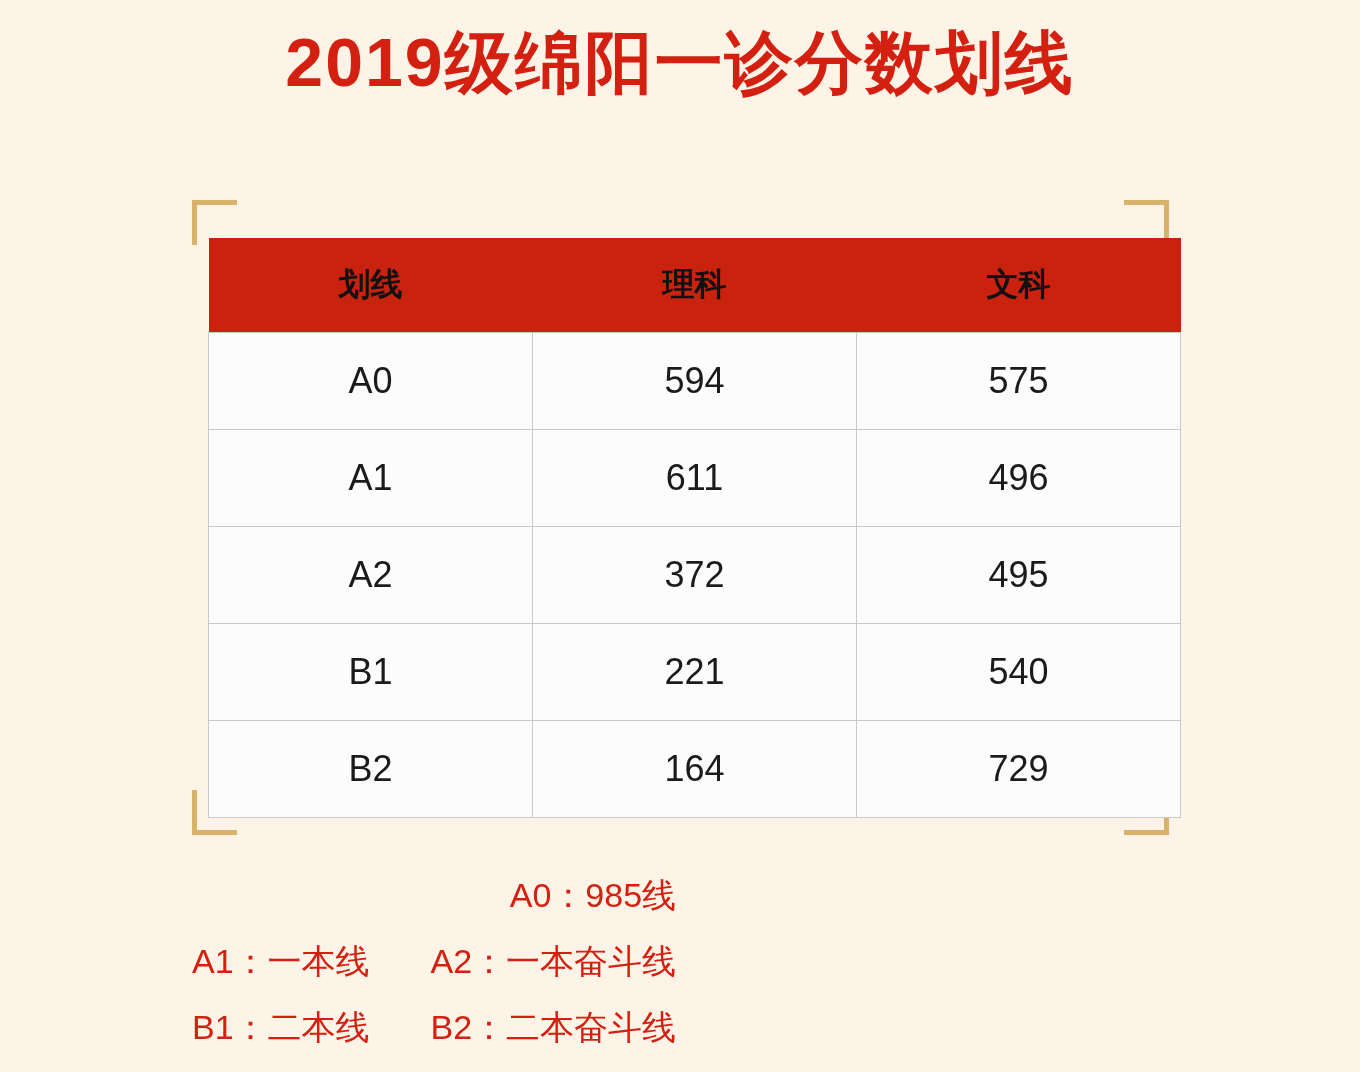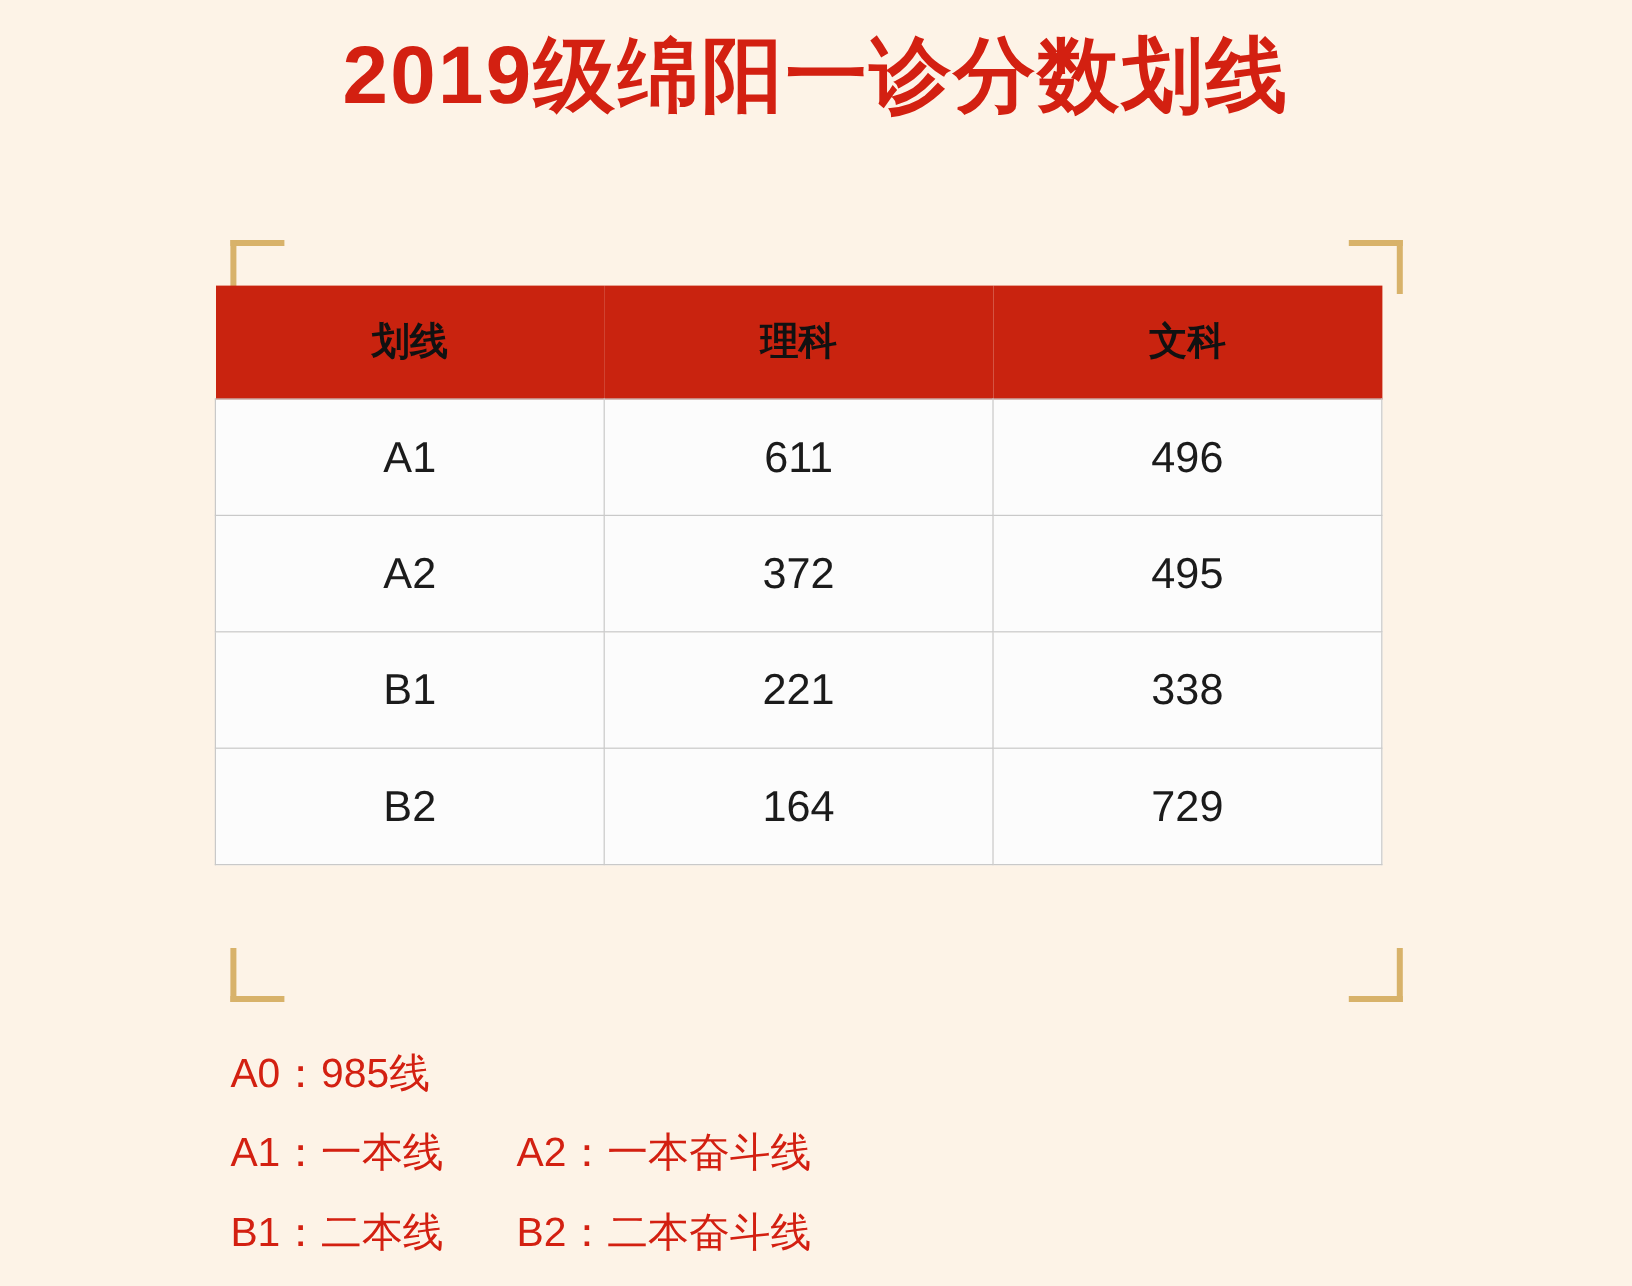--- a/index.html
+++ b/index.html
@@ -61,21 +61,21 @@
   }
   .corner.br {
     left: 1124px;
     top: 790px;
     border-right-width: 5px;
     border-bottom-width: 5px;
   }
 
   .table-wrap {
     position: absolute;
-    left: 179px;
+    left: 208px;
     top: 238px;
     width: 1132px;
   }
   table.score-table {
     border-collapse: collapse;
     width: 972px;
     table-layout: fixed;
   }
   table.score-table th {
     background: #c9230f;
@@ -102,21 +102,21 @@
   .legend {
     position: absolute;
     left: 192px;
     top: 862px;
     color: #d32011;
     font-size: 34px;
     line-height: 66px;
     font-family: "Liberation Sans", sans-serif;
     white-space: nowrap;
   }
-  .legend .row { display: block; }
+  .legend .row { display: block; text-align: right; }
   .legend .item { display: inline-block; }
   .legend .gap { display: inline-block; width: 42px; }
 </style>
 </head>
 <body>
 
 <div class="page">
 
   <div class="title">2019级绵阳一诊分数划线</div>
 
@@ -134,33 +134,38 @@
       </colgroup>
       <thead>
         <tr>
           <th>划线</th>
           <th>理科</th>
           <th>文科</th>
         </tr>
       </thead>
       <tbody>
         <tr>
+          <td>A0</td>
+          <td>594</td>
+          <td>575</td>
+        </tr>
+        <tr>
           <td>A1</td>
           <td>611</td>
           <td>496</td>
         </tr>
         <tr>
           <td>A2</td>
           <td>372</td>
           <td>495</td>
         </tr>
         <tr>
           <td>B1</td>
           <td>221</td>
-          <td>338</td>
+          <td>540</td>
         </tr>
         <tr>
           <td>B2</td>
           <td>164</td>
           <td>729</td>
         </tr>
       </tbody>
     </table>
   </div>
 

